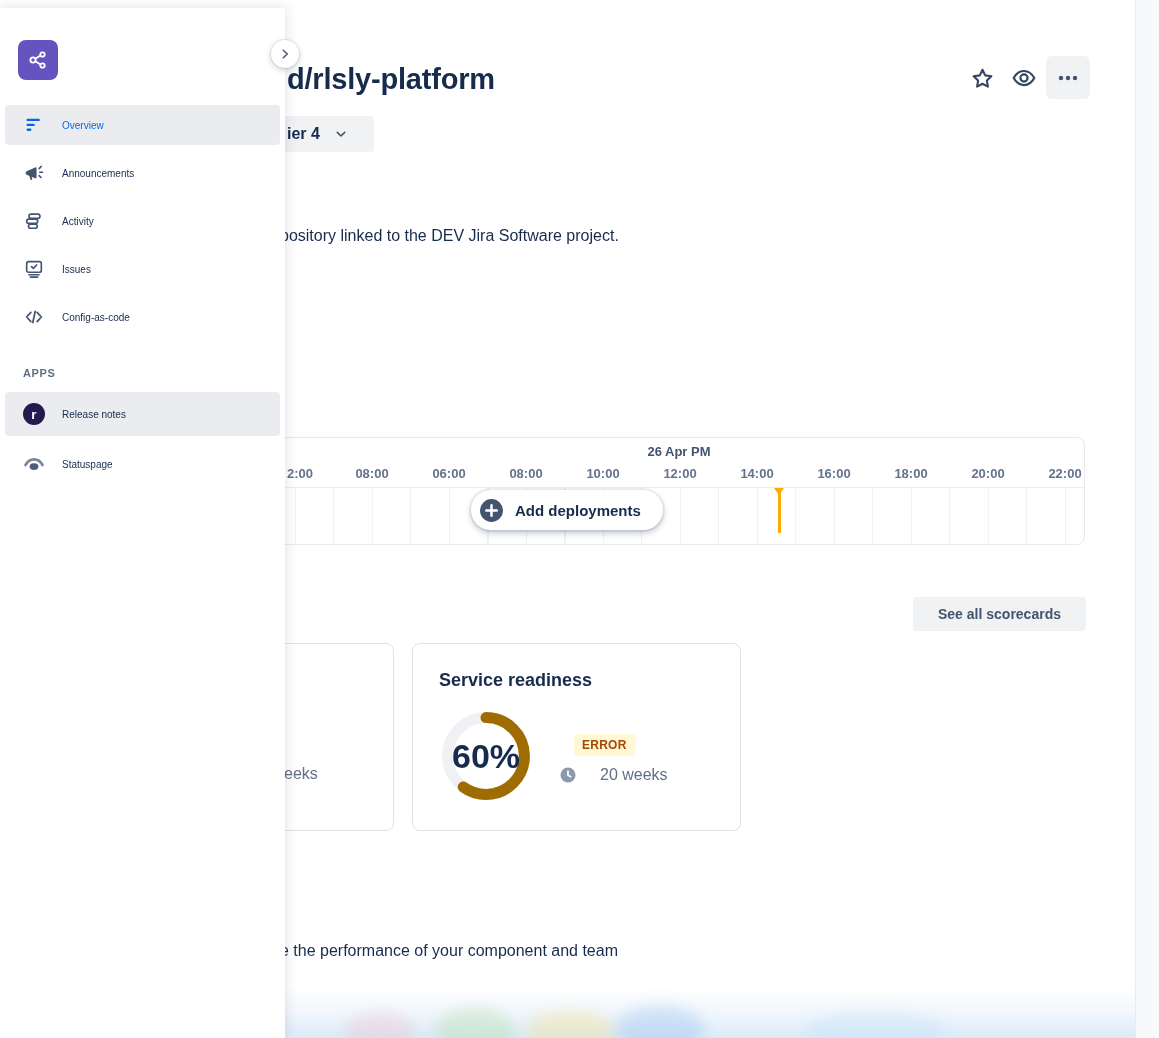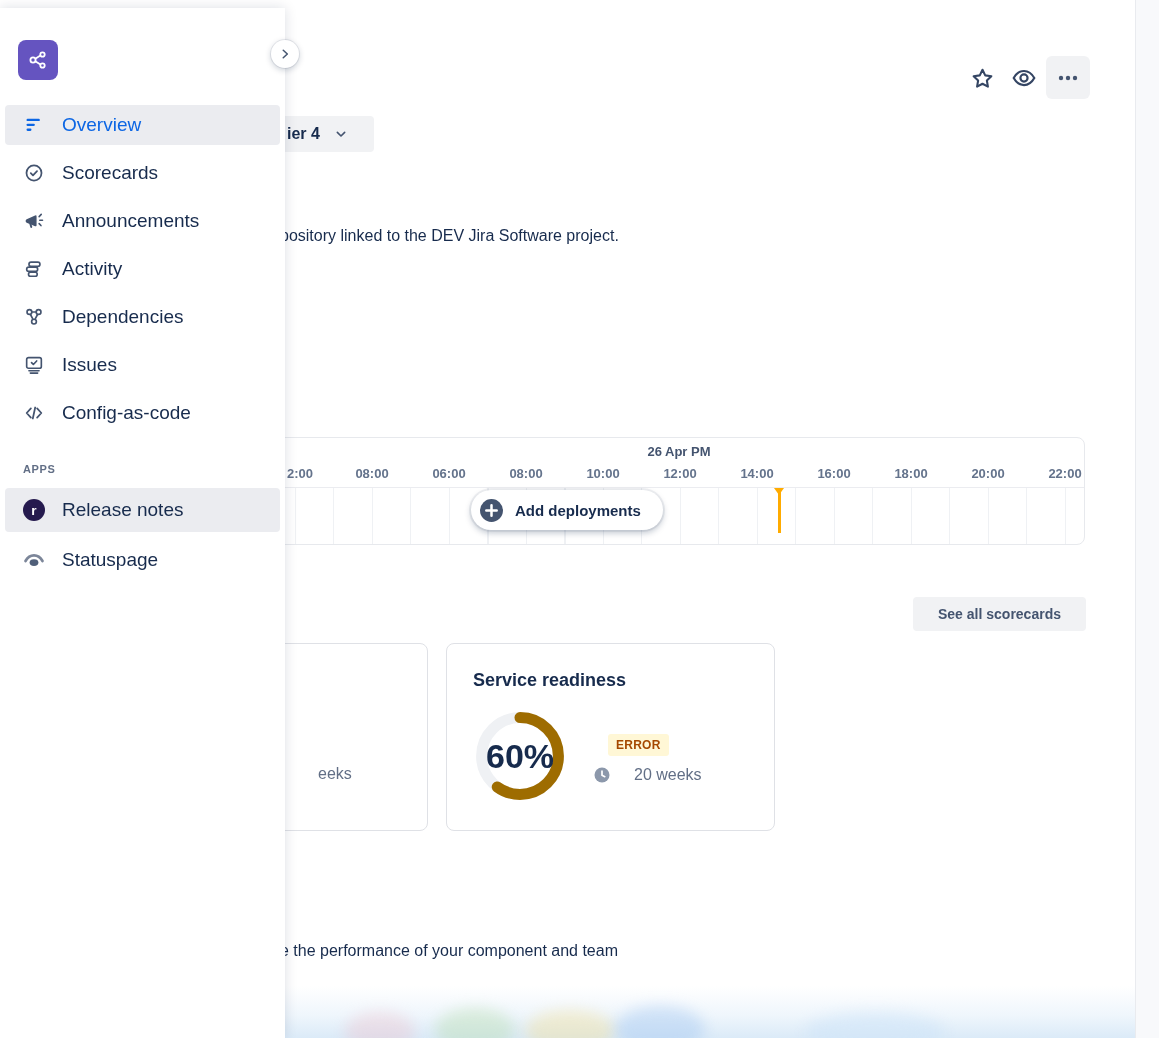--- a/index.html
+++ b/index.html
@@ -16,21 +16,21 @@
   .sb-header { display:flex; align-items:center; gap:14px; padding:32px 16px 25px 18px; }
   .sb-tile { width:40px; height:40px; border-radius:8px; background:#6554C0; flex:0 0 auto;
     display:flex; align-items:center; justify-content:center; }
   .sb-titles { min-width:0; }
   .sb-name { font-size:16px; font-weight:700; color:#172B4D; white-space:nowrap; }
   .sb-type { font-size:13px; color:#626F86; margin-top:3px; }
   .nav { padding:0 5px; }
   .nav-item { display:flex; align-items:center; height:40px; margin-bottom:8px; border-radius:4px;
     padding-left:17px; gap:16px; cursor:pointer; }
   .nav-item .ic { width:24px; height:24px; flex:0 0 auto; display:flex; align-items:center; justify-content:center; }
-  .nav-item .lbl { font-size:19px; color:#172B4D; }
+  .nav-item .lbl { font-size:10px; color:#172B4D; }
   .nav-item.active { background:#EBECF0; }
   .nav-item.active .lbl { color:#0C66E4; font-weight:500; }
   .nav-item.hl { background:#EBECF0; height:44px; }
   .apps-label { margin:30px 0 13px 18px; font-size:11px; font-weight:700; letter-spacing:.06em; color:#626F86; }
 
   .collapse-btn { position:absolute; left:271px; top:40px; width:28px; height:28px; border-radius:50%;
     background:#fff; box-shadow:0 0 0 1px rgba(9,30,66,.08), 0 2px 6px rgba(9,30,66,.22);
     display:flex; align-items:center; justify-content:center; z-index:6; cursor:pointer; }
 
   
@@ -64,21 +64,21 @@
     background-position:114px 0; border-radius:0 0 8px 8px; }
   .now-marker { position:absolute; left:597px; top:50px; height:45px; width:3px; background:#FFAB00; }
   .now-marker::before { content:""; position:absolute; top:0; left:-4px;
     border:5.5px solid transparent; border-top:7px solid #FFAB00; border-bottom:0; }
   .add-pill { position:absolute; left:290px; top:52px; height:40px; border-radius:20px; background:#fff;
     box-shadow:0 0 0 2px rgba(9,30,66,.06), 0 3px 6px rgba(9,30,66,.25);
     display:flex; align-items:center; gap:11px; padding:0 22px 0 8px; cursor:pointer; }
   .add-pill .lbl { font-size:15px; font-weight:600; color:#172B4D; white-space:nowrap; }
 
   
-  .card { position:absolute; background:#fff; border:1px solid #DFE1E6; border-radius:8px;margin-left:34px; }
+  .card { position:absolute; background:#fff; border:1px solid #DFE1E6; border-radius:8px; }
   .card-partial { left:180px; top:643px; width:214px; height:188px;text-decoration:underline; }
   .card-partial .frag { position:absolute; left:103px; top:121px; font-size:16px; color:#626F86; }
   .card-service { left:412px; top:643px; width:329px; height:188px; }
   .card-title { position:absolute; left:26px; top:26px; font-size:18px; font-weight:700; color:#172B4D; }
   .donut-wrap { position:absolute; left:25px; top:64px; width:96px; height:96px; }
   .donut-center { position:absolute; inset:0; display:flex; align-items:center; justify-content:center;
     font-size:34px; font-weight:700; color:#172B4D; }
   .status-badge { position:absolute; left:161px; top:90px; background:#FFF7D6; color:#A54800;
     font-size:12px; font-weight:700; letter-spacing:.02em; padding:4px 8px; border-radius:3px; }
   .age-row { position:absolute; left:147px; top:122px; display:flex; align-items:center; gap:24px; }
@@ -95,20 +95,21 @@
   .blob.b4 { left:330px; width:90px; height:46px; background:rgba(158,196,241,.40); }
   .blob.b5 { left:520px; width:140px; height:40px; background:rgba(205,227,247,.55); }
 </style>
 </head>
 <body>
 
 <div class="screen">
 
   <div class="right-rail"></div>
 
+  <div class="page-title">d/rlsly-platform</div>
 
   <div class="icon-btn btn-star">
     <svg width="25" height="25" viewBox="0 0 24 24">
       <path d="M12 3.6 l2.6 5.4 5.9.8 -4.3 4.1 1 5.9 -5.2-2.8 -5.2 2.8 1-5.9 -4.3-4.1 5.9-.8z" fill="none" stroke="#344563" stroke-width="2" stroke-linejoin="round"></path>
     </svg>
   </div>
   <div class="icon-btn btn-eye">
     <svg width="26" height="26" viewBox="0 0 24 24">
       <path d="M2.5 12 C5 7.5 8.3 5.5 12 5.5 C15.7 5.5 19 7.5 21.5 12 C19 16.5 15.7 18.5 12 18.5 C8.3 18.5 5 16.5 2.5 12z" fill="none" stroke="#344563" stroke-width="2"></path>
       <circle cx="12" cy="12" r="3.3" fill="none" stroke="#344563" stroke-width="2"></circle>
@@ -209,60 +210,40 @@
             <rect x="3" y="4.5" width="16" height="2.8" rx="1.4" fill="#0C66E4"></rect>
             <rect x="3" y="10.4" width="10" height="2.8" rx="1.4" fill="#0C66E4"></rect>
             <rect x="3" y="16.3" width="6" height="2.8" rx="1.4" fill="#0C66E4"></rect>
           </svg>
         </span>
         <span class="lbl">Overview</span>
       </div>
       <div class="nav-item">
         <span class="ic">
           <svg width="22" height="22" viewBox="0 0 24 24">
-            <circle cx="12" cy="12" r="8.2" fill="none" stroke="#44546F" stroke-width="1.9"></circle>
-            <path d="M8.5 12.2 l2.4 2.4 4.4-4.6" fill="none" stroke="#44546F" stroke-width="1.9" stroke-linecap="round" stroke-linejoin="round"></path>
-          </svg>
-        </span>
-        <span class="lbl">Scorecards</span>
-      </div>
-      <div class="nav-item">
-        <span class="ic">
-          <svg width="22" height="22" viewBox="0 0 24 24">
             <path d="M4 10.2 L13.2 6 a1.1 1.1 0 0 1 1.6 1 v9.6 a1.1 1.1 0 0 1-1.6 1 L4 13.8 a2 2 0 0 1 0-3.6z" fill="#44546F"></path>
             <path d="M6.8 14.6 l1.2 4.3 a1.1 1.1 0 0 0 2.1-.5 l-1-3.5z" fill="#44546F"></path>
             <path d="M17.6 7.2 l2.3-2.4 M18.3 11.2 h3 M17.6 14.9 l2 2.1" stroke="#44546F" stroke-width="1.7" stroke-linecap="round" fill="none"></path>
           </svg>
         </span>
         <span class="lbl">Announcements</span>
       </div>
       <div class="nav-item">
         <span class="ic">
           <svg width="22" height="22" viewBox="0 0 24 24">
             <rect x="6.5" y="4.5" width="12" height="4.6" rx="2.3" fill="none" stroke="#44546F" stroke-width="1.8"></rect>
             <rect x="4" y="10" width="12" height="4.6" rx="2.3" fill="none" stroke="#44546F" stroke-width="1.8"></rect>
             <rect x="6" y="15.5" width="9.5" height="4.4" rx="2.2" fill="none" stroke="#44546F" stroke-width="1.8"></rect>
           </svg>
         </span>
         <span class="lbl">Activity</span>
       </div>
       <div class="nav-item">
         <span class="ic">
           <svg width="22" height="22" viewBox="0 0 24 24">
-            <circle cx="7" cy="6.5" r="2.6" fill="none" stroke="#44546F" stroke-width="1.8"></circle>
-            <circle cx="17" cy="6.5" r="2.6" fill="none" stroke="#44546F" stroke-width="1.8"></circle>
-            <circle cx="12" cy="17" r="2.6" fill="none" stroke="#44546F" stroke-width="1.8"></circle>
-            <path d="M9.6 6.5 h4.8 M8 9 l2.8 5.4 M16 9 l-2.8 5.4" stroke="#44546F" stroke-width="1.8" fill="none"></path>
-          </svg>
-        </span>
-        <span class="lbl">Dependencies</span>
-      </div>
-      <div class="nav-item">
-        <span class="ic">
-          <svg width="22" height="22" viewBox="0 0 24 24">
             <rect x="4" y="4" width="16" height="11.5" rx="2" fill="none" stroke="#44546F" stroke-width="1.8"></rect>
             <path d="M9.3 9.4 l2 2 3.6-3.8" fill="none" stroke="#44546F" stroke-width="1.8" stroke-linecap="round" stroke-linejoin="round"></path>
             <path d="M6.5 18.3 h11 M8 20.8 h8" stroke="#44546F" stroke-width="1.8" stroke-linecap="round"></path>
           </svg>
         </span>
         <span class="lbl">Issues</span>
       </div>
       <div class="nav-item">
         <span class="ic">
           <svg width="22" height="22" viewBox="0 0 24 24">

